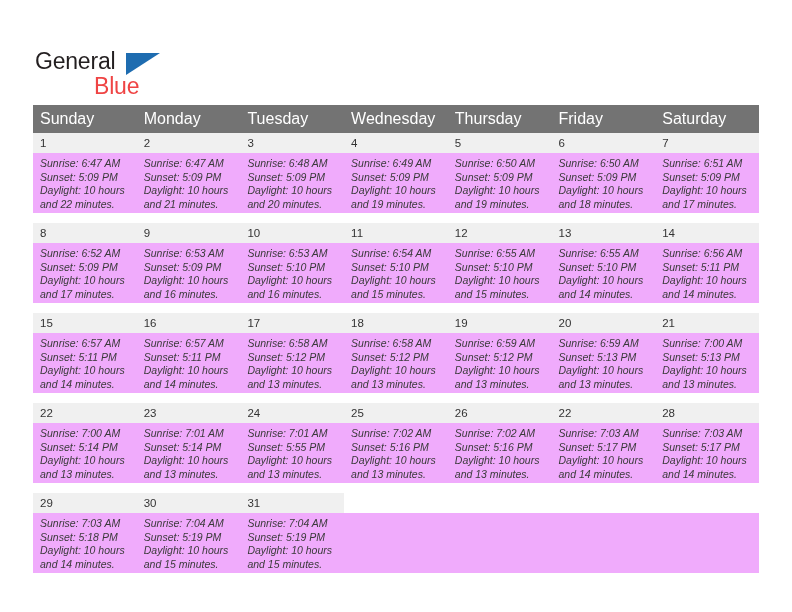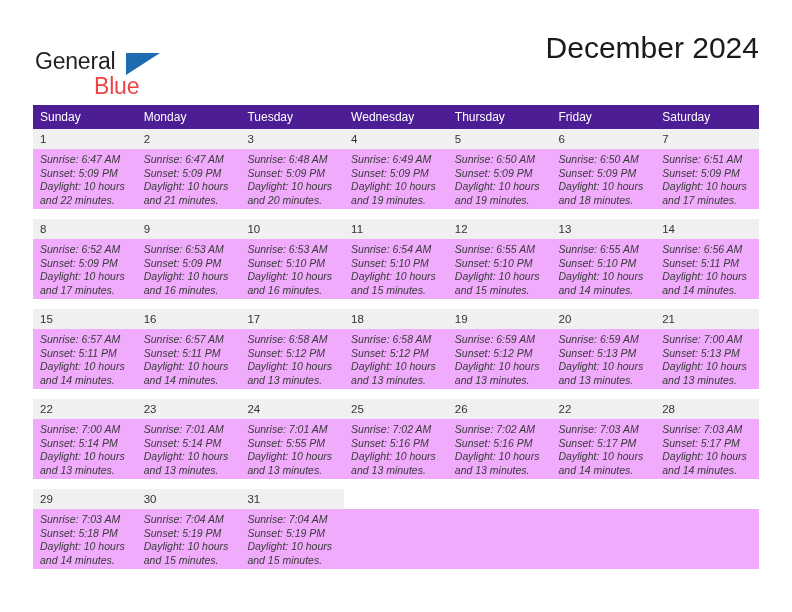--- a/index.html
+++ b/index.html
@@ -89,23 +89,23 @@
     left: 33px;
     top: 105px;
     width: 726px;
   }
   table.cal {
     border-collapse: collapse;
     width: 726px;
     table-layout: fixed;
   }
   table.cal th {
-    background: #4c1d95;
+    background: #737373;
     color: #ffffff;
-    font-size: 12px;
+    font-size: 16px;
     font-weight: normal;
     text-align: left;
     padding: 5px 0 5px 7px;
     height: 12px;
     border: none;
     margin-left: 24px;
   }
   td.daycell {
     vertical-align: top;
     padding: 0;
@@ -154,21 +154,20 @@
 
     <div class="logo">
       <div class="logo-row1">
         <span>General</span>
         <span class="logo-tri"></span>
       </div>
       <div class="logo-row2">Blue</div>
     </div>
 
     <div class="title-block">
-      <div class="cal-title">December 2024</div>
     </div>
 
   </div>
 
   <div class="calendar">
     <table class="cal">
       <thead>
         <tr>
           <th>Sunday</th>
           <th>Monday</th>

